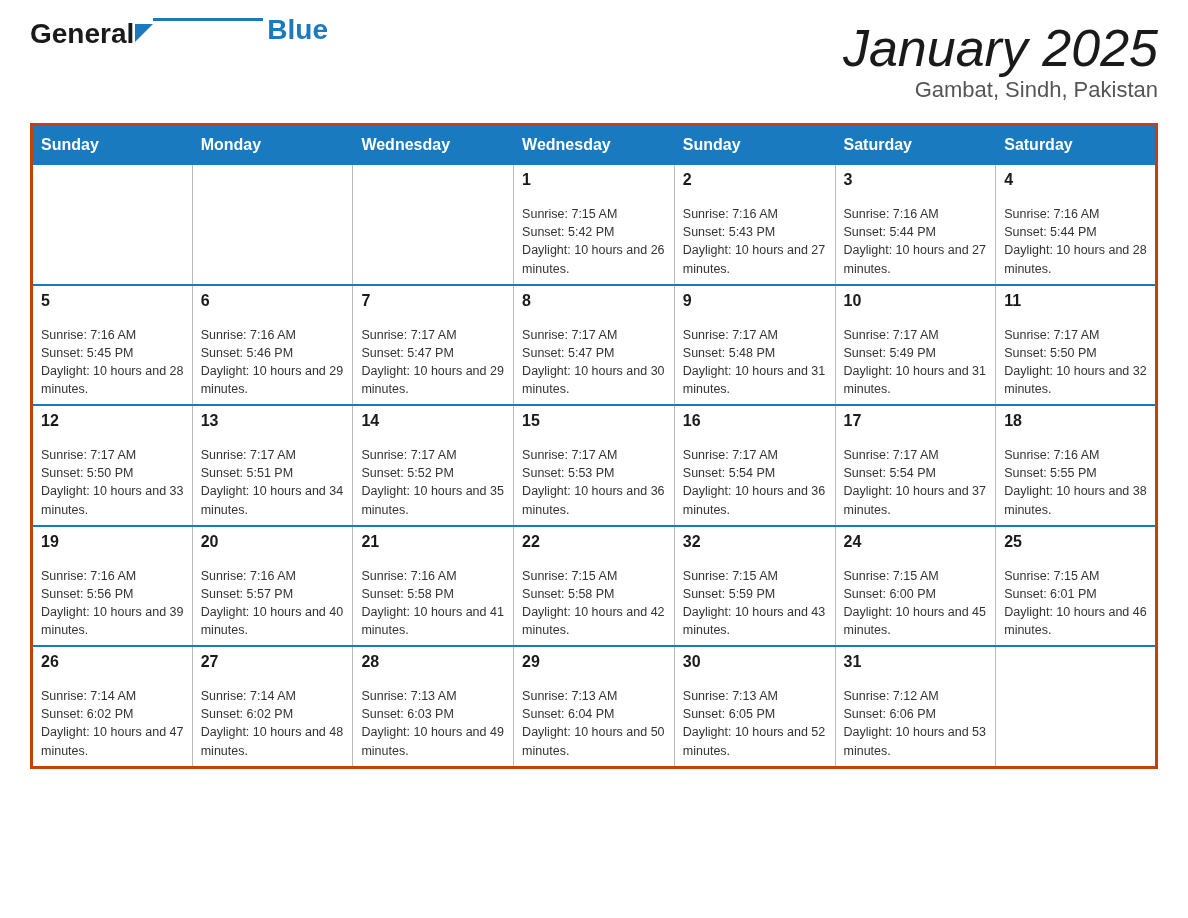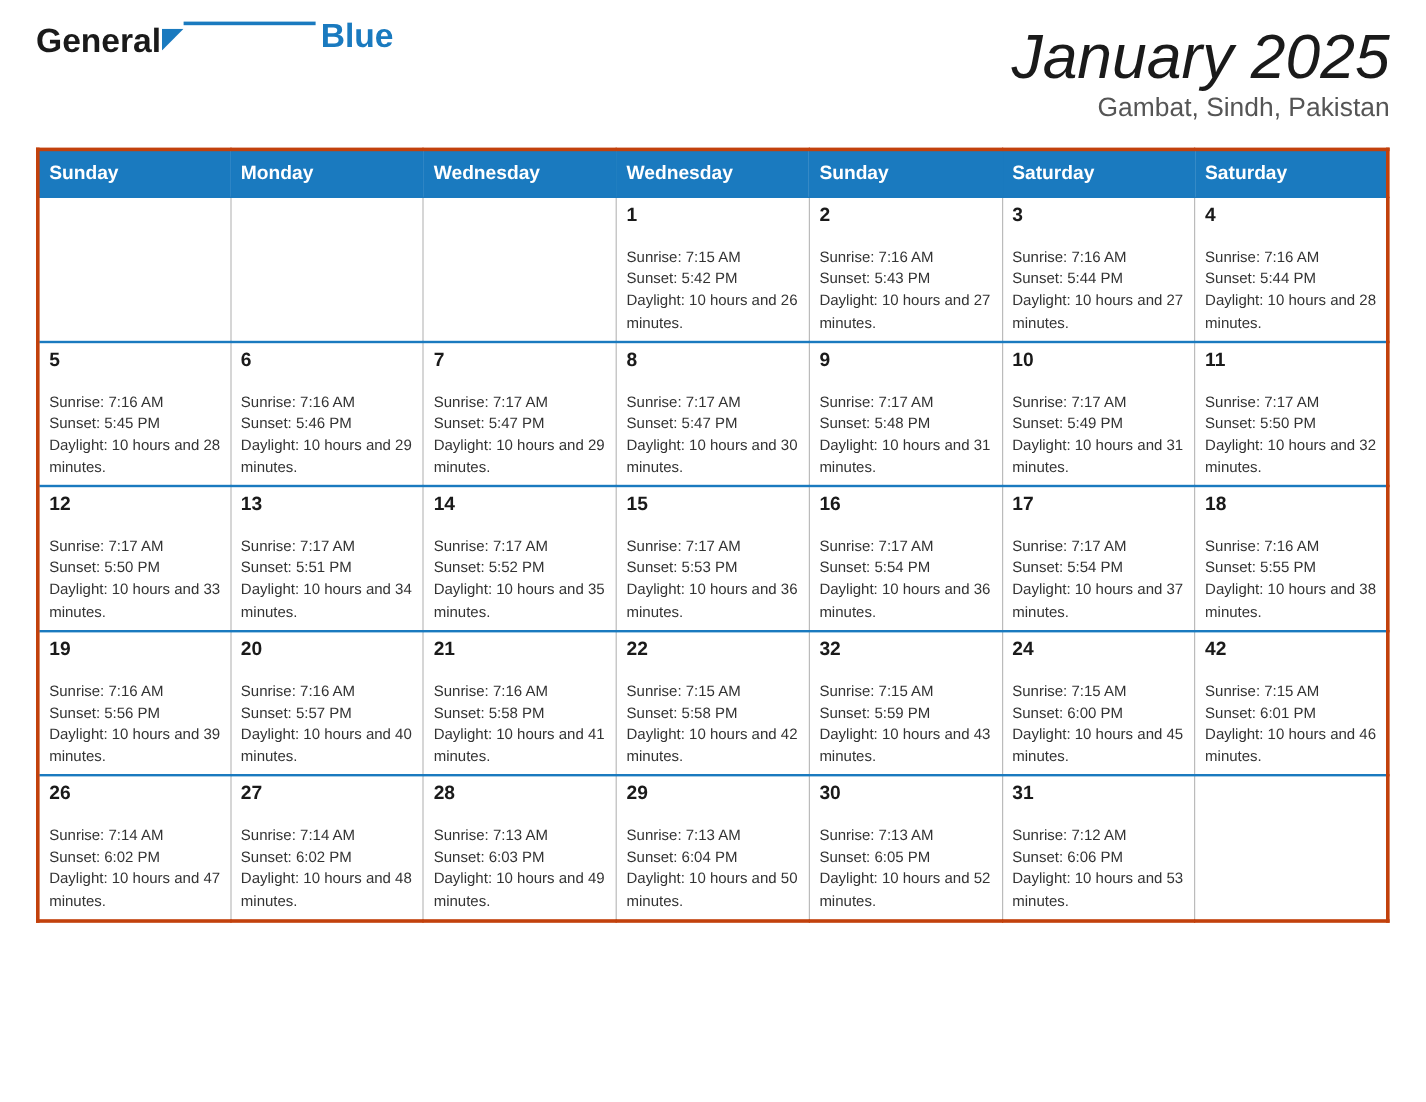--- a/index.html
+++ b/index.html
@@ -280,21 +280,21 @@
 Sunset: 5:59 PM
 Daylight: 10 hours and 43 minutes.</div>
         </td>
         <td>
           <div class="day-number">24</div>
           <div class="day-info" style="white-space: pre-line;">Sunrise: 7:15 AM
 Sunset: 6:00 PM
 Daylight: 10 hours and 45 minutes.</div>
         </td>
         <td>
-          <div class="day-number">42</div>
+          <div class="day-number">25</div>
           <div class="day-info" style="white-space: pre-line;">Sunrise: 7:15 AM
 Sunset: 6:01 PM
 Daylight: 10 hours and 46 minutes.</div>
         </td>
       </tr>
       <tr class="row-top">
         <td>
           <div class="day-number">26</div>
           <div class="day-info" style="white-space: pre-line;">Sunrise: 7:14 AM
 Sunset: 6:02 PM

